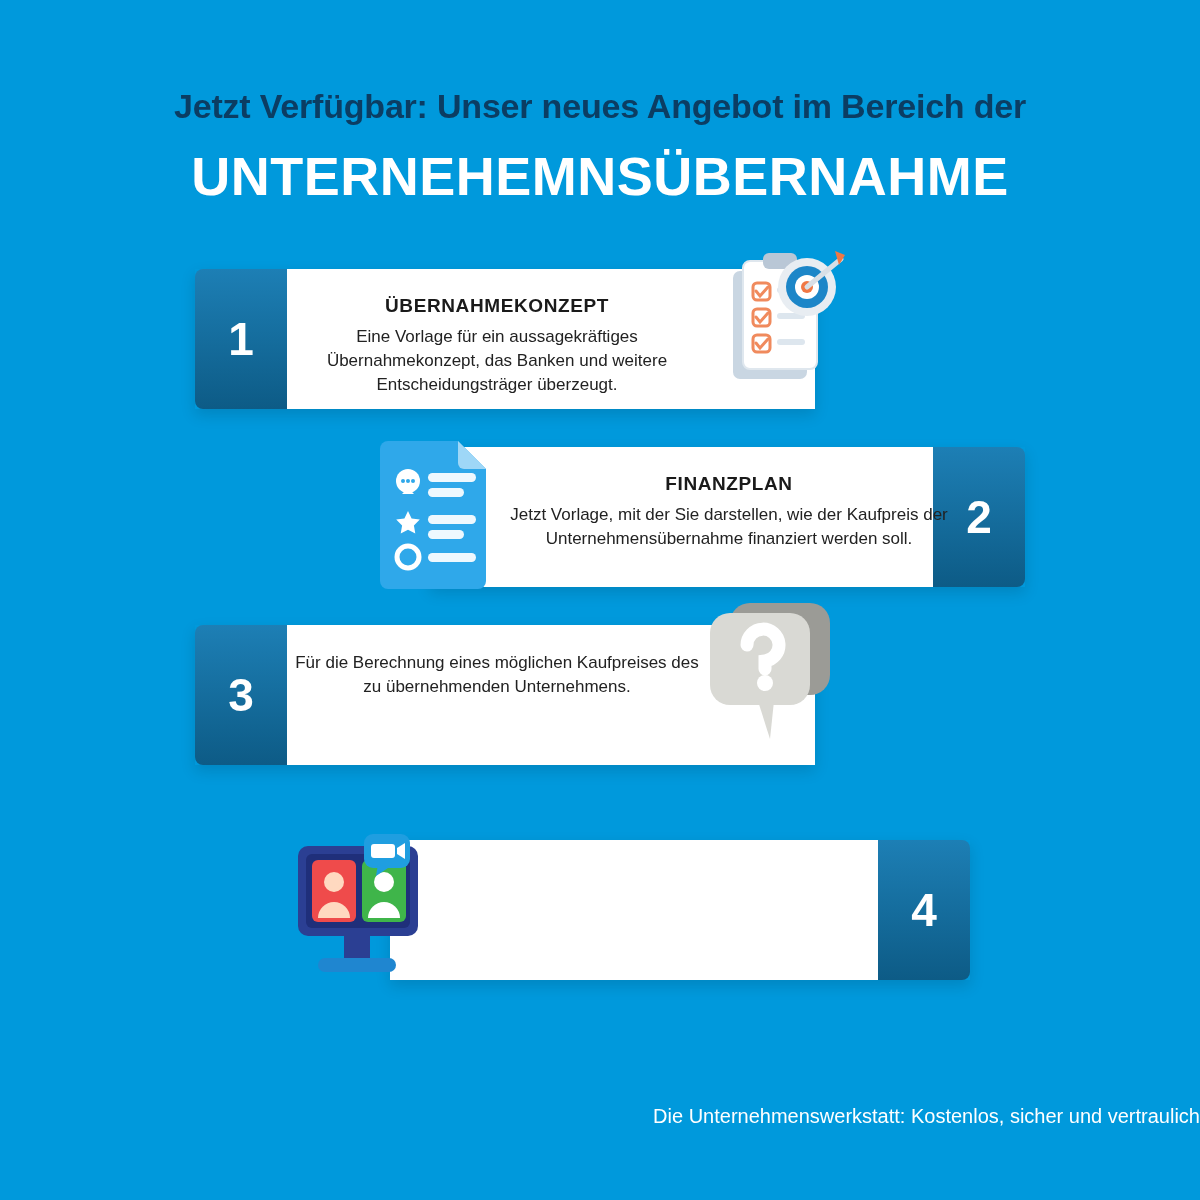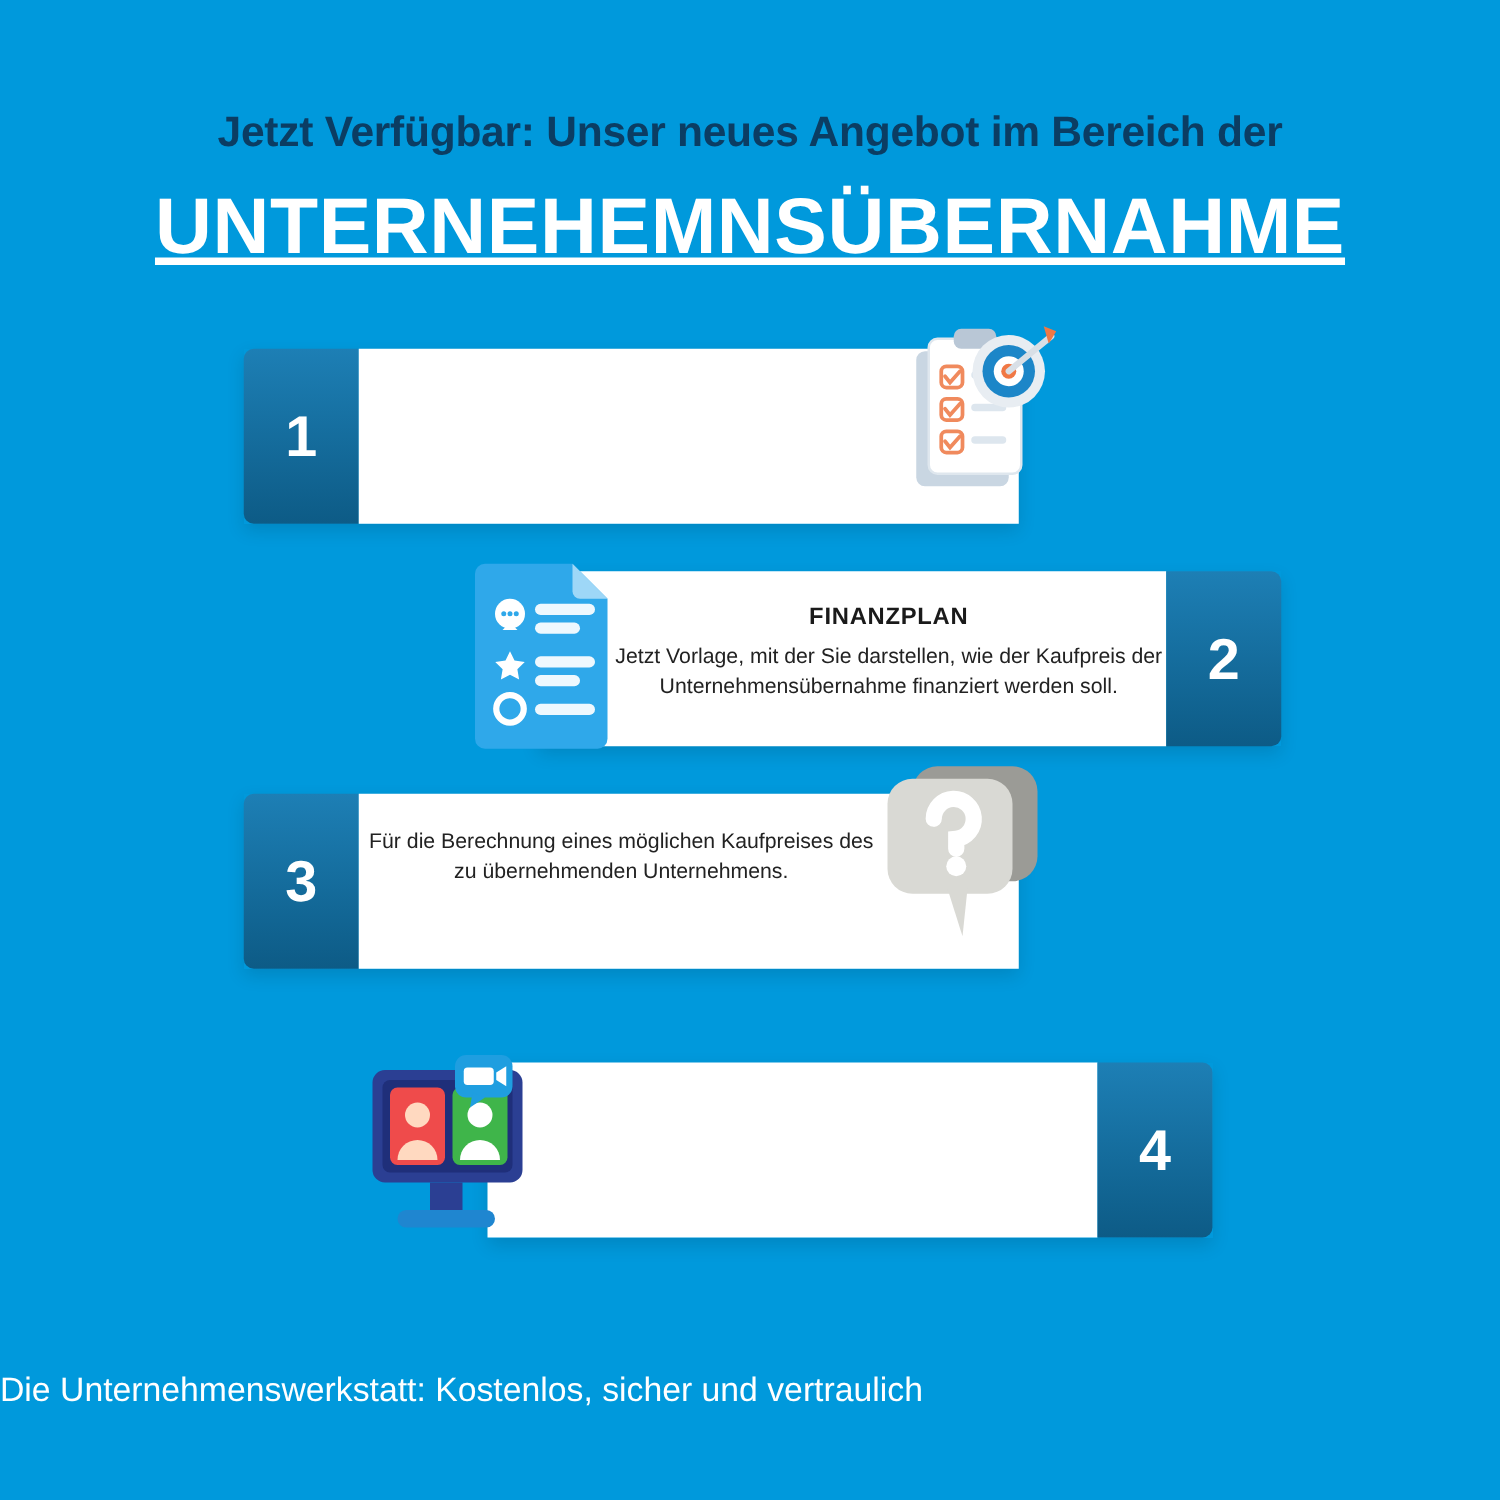--- a/index.html
+++ b/index.html
@@ -22,26 +22,25 @@
   }
   .kicker {
     color: #0b3d63;
     font-size: 34px;
     font-weight: bold;
     letter-spacing: -0.2px;
     line-height: 1.1;
   }
   .headline {
     color: #ffffff;
-    font-size: 63px;
+    font-size: 54px;
     font-weight: bold;
     letter-spacing: 0.5px;
     line-height: 1.1;
     margin-top: 22px;
-    text-decoration: underline;
   }
 
   
   .rows {
     position: relative;
     margin-top: 62px;
   }
   .row {
     position: relative;
     height: 150px;
@@ -107,39 +106,43 @@
     position: absolute;
     top: -22px;
   }
 
   
   .footer {
     position: absolute;
     left: 0;
     right: 0;
     bottom: 72px;
-    text-align: left;
+    text-align: right;
     color: #ffffff;
-    font-size: 27px;
+    font-size: 20px;
   }
 </style>
 </head>
 <body>
 
 <div class="header">
   <div class="kicker">Jetzt Verfügbar: Unser neues Angebot im Bereich der</div>
   <div class="headline">UNTERNEHEMNSÜBERNAHME</div>
 </div>
 
 <div class="rows">
 
   <div class="row">
     <div class="bar" style="left:195px; width:620px;">
       <div class="numtab left" style="left:0;">1</div>
       <div class="panel" style="left:92px; width:528px;"></div>
+    </div>
+    <div class="txt align-center" style="left:287px; width:420px;">
+      <div class="rowtitle">ÜBERNAHMEKONZEPT</div>
+      <div class="rowdesc">Eine Vorlage für ein aussagekräftiges Übernahmekonzept, das Banken und weitere Entscheidungsträger überzeugt.</div>
     </div>
 
     <div class="icon-wrap" style="left:715px;">
       <svg width="130" height="165" viewBox="0 0 130 165">
         <rect x="18" y="24" width="74" height="108" rx="7" fill="#c9d6e2"></rect>
         <rect x="28" y="14" width="74" height="108" rx="7" fill="#ffffff" stroke="#dfe7ee" stroke-width="2"></rect>
         <rect x="48" y="6" width="34" height="16" rx="6" fill="#b9c7d6"></rect>
         <rect x="38" y="36" width="17" height="17" rx="4" fill="#fff" stroke="#f08a5d" stroke-width="3"></rect>
         <path d="M41 44 l4 5 l8 -9" stroke="#f08a5d" stroke-width="3" fill="none" stroke-linecap="round"></path>
         <rect x="38" y="62" width="17" height="17" rx="4" fill="#fff" stroke="#f08a5d" stroke-width="3"></rect>
@@ -157,21 +160,21 @@
         <path d="M120 4 l10 4 l-6 10 z" fill="#f07845"></path>
       </svg>
     </div>
   </div>
 
   <div class="row">
     <div class="bar" style="left:430px; width:595px;">
       <div class="panel" style="left:0; width:503px;"></div>
       <div class="numtab right" style="left:503px;">2</div>
     </div>
-    <div class="txt align-center" style="left:486px; width:450px;">
+    <div class="txt align-center" style="left:504px; width:450px;">
       <div class="rowtitle">FINANZPLAN</div>
       <div class="rowdesc">Jetzt Vorlage, mit der Sie darstellen, wie der Kaufpreis der Unternehmensübernahme finanziert werden soll.</div>
     </div>
 
     <div class="icon-wrap" style="left:368px; top:-18px;">
       <svg width="140" height="175" viewBox="0 0 140 175">
         <path d="M20 12 h70 l28 28 v112 a8 8 0 0 1 -8 8 h-90 a8 8 0 0 1 -8 -8 v-132 a8 8 0 0 1 8 -8 z" fill="#2fa8ea"></path>
         <path d="M90 12 l28 28 h-22 a6 6 0 0 1 -6 -6 z" fill="#9ed7f7"></path>
         <circle cx="40" cy="52" r="12" fill="#ffffff"></circle>
         <path d="M34 65 l6 -6 l6 6 z" fill="#ffffff"></path>

